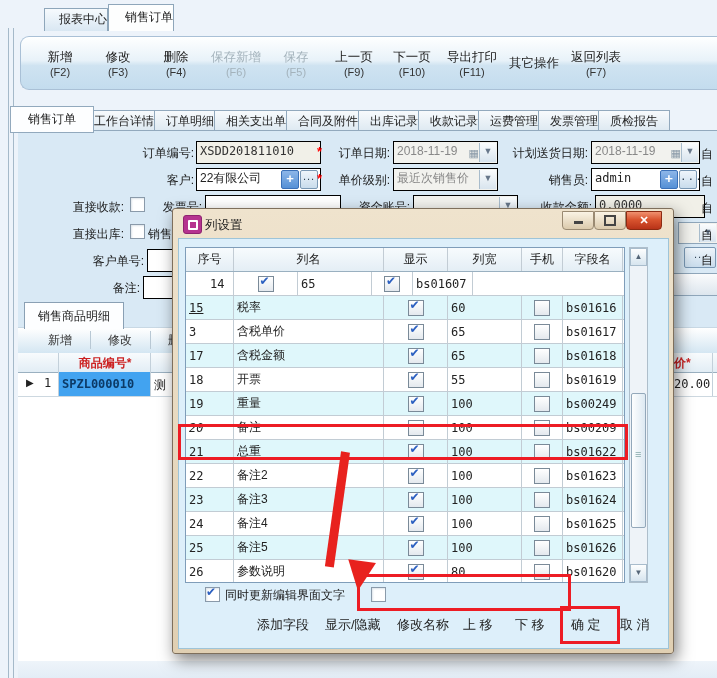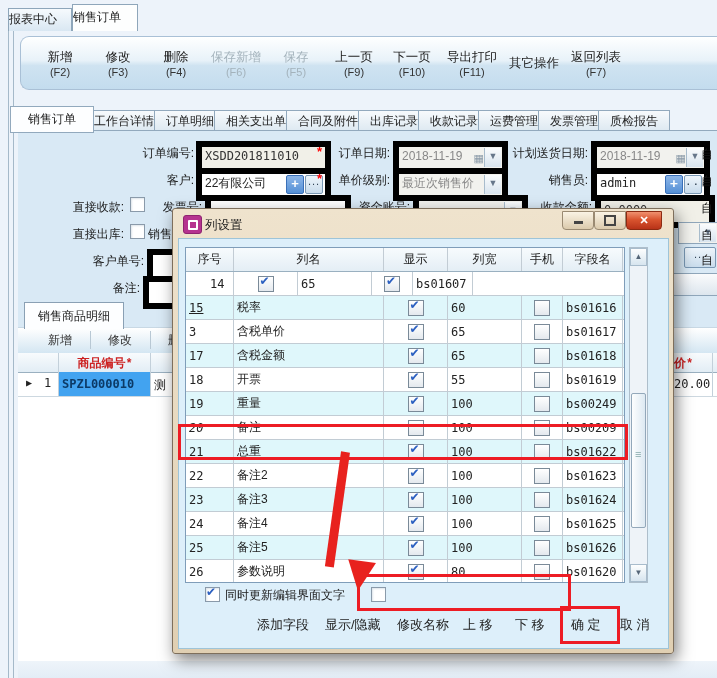--- a/index.html
+++ b/index.html
@@ -1,47 +1,47 @@
 <!DOCTYPE html>
 <html><head>
 <meta charset="utf-8">
 <style>
   html,body{margin:0;padding:0;}
   body{width:717px;height:678px;position:relative;overflow:hidden;
        font-family:"Liberation Sans",sans-serif;font-size:12px;color:#222;
        background:#edf3fa;}
-  .abs{position:absolute;box-sizing:border-box;font-family:Liberation Mono, monospace;}
+  .abs{position:absolute;box-sizing:border-box;}
   .mono{font-family:"DejaVu Sans Mono",monospace;}
   
   .vline{position:absolute;top:28px;bottom:0;width:1px;background:#a5b9c9;}
   
   .wtab{position:absolute;border:1px solid #8ea6ba;border-bottom:none;
-        text-align:left;line-height:21px;cursor:default;
-        background:linear-gradient(#f6fafd,#d9e7f2);}
+        text-align:right;line-height:21px;cursor:default;
+        background:linear-gradient(#f6fafd,#d9e7f2);margin-left:36px;}
   .wtab.active{background:#fdfefe;line-height:24px;z-index:2;}
   
   .toolbar{position:absolute;left:20px;top:36px;width:700px;height:52px;
            border:1px solid #a9c0d6;border-right:none;border-radius:9px 0 0 9px;
            background:linear-gradient(#feffff,#e8f2f9 45%,#cfe3f1 55%,#c3dcee);
            box-shadow:inset 0 1px 0 #fff;display:flex;align-items:center;padding-left:10px;}
   .tbtn{min-width:46px;padding:2px 6px;text-align:center;cursor:pointer;}
   .tbtn .tl{display:block;font-size:12.5px;color:#1c1c1c;}
   .tbtn .tk{display:block;font-size:11px;color:#333;}
   .tbtn.dis .tl,.tbtn.dis .tk{color:#a3b2bb;}
   
   .dtab{position:absolute;top:110px;height:21px;border:1px solid #92a9bd;
         text-align:center;line-height:20px;font-size:12px;
         background:linear-gradient(#f7fafc,#dce8f1);cursor:pointer;white-space:nowrap;
         padding:0 6px;}
   .dtab.active{top:106px;height:25px;line-height:25px;background:#fdfeff;z-index:2;}
   .panel-line{position:absolute;left:18px;right:0;top:130px;height:1px;background:#92a9bd;}
   
   .form-bg{position:absolute;left:18px;top:131px;right:0;height:222px;background:#d9e9f5;}
   .flabel{position:absolute;text-align:right;color:#1a1a1a;white-space:nowrap;}
-  .inp{position:absolute;height:21px;border:6px solid #000000;background:#fff;
+  .inp{position:absolute;height:21px;border:1px solid #000000;background:#fff;
        font-family:"DejaVu Sans Mono",monospace;font-size:12px;line-height:19px;
        padding:0 3px;overflow:hidden;white-space:nowrap;}
   .inp.gray{background:#f1f0e8;color:#333;}
   .inp.dis{background:#f2f2ee;color:#888;font-family:"Liberation Sans",sans-serif;}
   .star{position:absolute;color:#f00;font-weight:bold;font-size:13px;}
   .ddbtn{position:absolute;right:1px;top:1px;bottom:1px;width:16px;
          background:linear-gradient(#fafcfd,#d8e4ee);border-left:1px solid #a8bccc;
          color:#67778a;font-size:9px;text-align:center;line-height:17px;cursor:pointer;}
   .calico{position:absolute;right:18px;top:2px;color:#8a9aa8;font-size:11px;}
   .plusbtn{position:absolute;width:16px;height:17px;border:1px solid #3a70b8;border-radius:2px;

